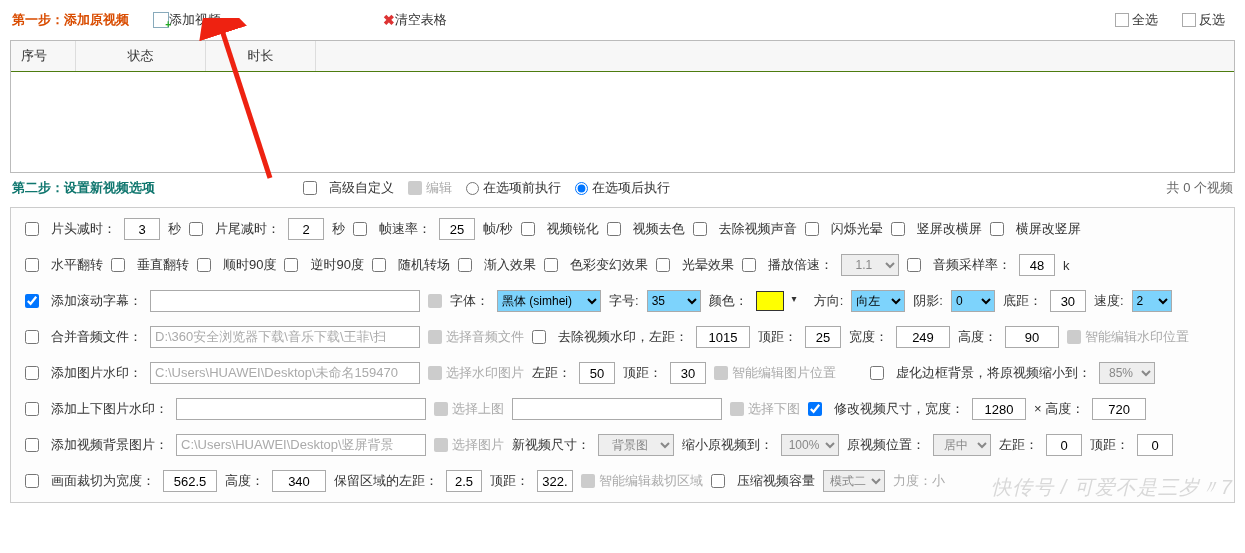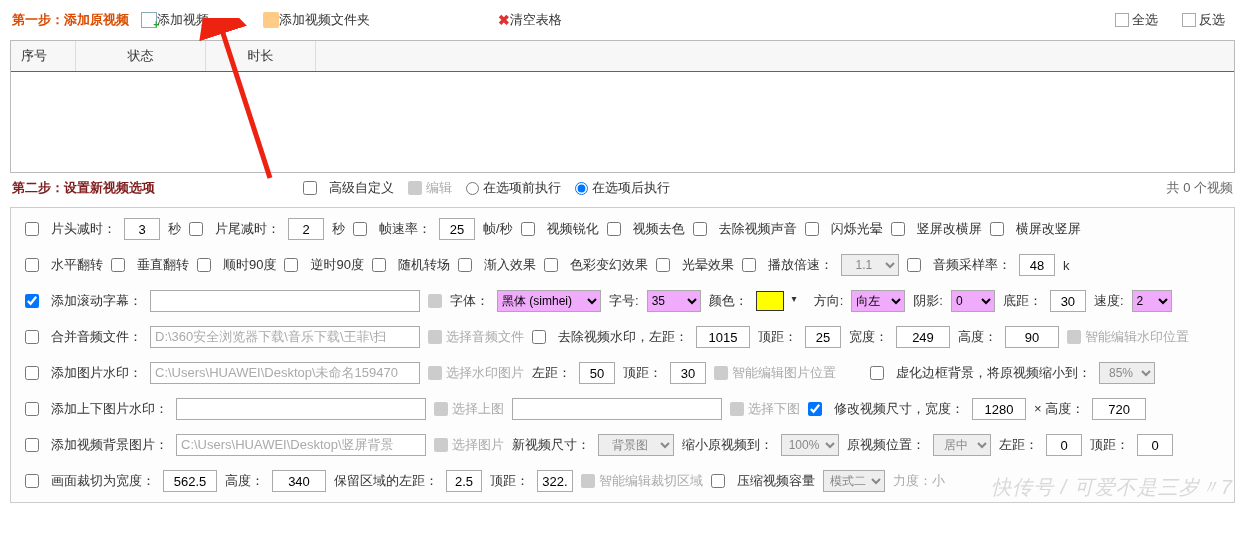--- a/index.html
+++ b/index.html
@@ -1,73 +1,69 @@
 <!DOCTYPE html>
 <html><head>
 <meta charset="utf-8">
 <style>
 * { box-sizing: border-box; margin: 0; padding: 0; }
 body { font-family: "Microsoft YaHei", sans-serif; font-size: 13px; color: #333; background: #fff; width: 1245px; position: relative; }
 .toolbar { display: flex; align-items: center; padding: 8px 12px; gap: 4px; }
-.step-label { color: #d94c00; font-weight: bold; }
+.step-label { color: #d94c00; font-weight: bold; margin-right: 12px; }
 .tb-btn { display: flex; align-items: center; gap: 0; padding: 3px 8px; cursor: pointer; }
 .tb-btn .ico { width: 16px; height: 16px; display: inline-block; }
 .ico-doc { background: linear-gradient(#fff,#fff); border:1px solid #8ab; position:relative; }
 .ico-doc::after{content:"+";position:absolute;right:-3px;bottom:-3px;color:#2a2;font-size:10px;font-weight:bold;}
 .ico-folder{background:#fc8;border-radius:2px;}
 .ico-x{color:#d33;font-weight:bold;font-size:14px;}
 .spacer{flex:0 0 30px;}
 .right-tools{margin-left:auto;display:flex;gap:8px;}
 .chk-sm{width:14px;height:14px;border:1px solid #aaa;display:inline-block;vertical-align:middle;margin-right:3px;}
 .table{border:1px solid #bbb;margin:0 10px;}
 .thead{display:flex;background:#f7f7f7;border-bottom:1px solid #4d7c0f;}
 .th{padding:6px 10px;border-right:1px solid #ddd;}
 .th-seq{width:65px;}
 .th-path{flex:1;}
 .th-dur{width:110px;text-align:center;}
 .th-stat{width:130px;text-align:center;}
 .tbody{height:100px;background:#fff;}
 .bar2{display:flex;align-items:center;padding:6px 12px;gap:14px;}
-.step2{color:#7f1d1d;font-weight:bold;}
+.step2{color:#0f766e;font-weight:bold;}
 .chk{display:inline-flex;align-items:center;gap:12px;}
 .chk input{width:14px;height:14px;}
 .lbl-dis{color:#aaa;}
 .radio{display:inline-flex;align-items:center;gap:4px;}
 .count{margin-left:auto;color:#666;}
 .panel{border:1px solid #ccc;margin:4px 10px;padding:10px 14px;background:#fdfdfd;}
 .row{display:flex;align-items:center;gap:8px;margin-bottom:14px;flex-wrap:nowrap;}
 .row label{white-space:nowrap;}
 .inp{border:1px solid #aaa;padding:2px 4px;height:22px;font-size:13px;text-align:center;}
 .inp-sm{width:36px;}
 .inp-md{width:54px;}
 .inp-lg{width:270px;}
-.sel{border:1px solid #aaa;height:22px;font-size:12px;background:#f0abfc;}
+.sel{border:1px solid #aaa;height:22px;font-size:12px;background:#7dd3fc;}
 .sel-dis{background:#eee;color:#888;text-align:center;}
 .btn-dis{color:#aaa;display:inline-flex;align-items:center;gap:4px;}
 .ico-sm{width:14px;height:14px;display:inline-block;background:#ccc;border-radius:2px;}
 .color-sw{width:28px;height:20px;border:1px solid #333;background:#ff0;display:inline-block;position:relative;}
 .color-sw::after{content:"▾";position:absolute;right:-14px;top:1px;font-size:10px;}
 .arrow-overlay{position:absolute;top:18px;left:160px;pointer-events:none;}
 .watermark{position:absolute;bottom:6px;right:12px;font-size:20px;color:#bbb;font-style:italic;opacity:.55;letter-spacing:1px;}
 .sep{width:18px;}
 </style>
 </head>
 <body>
 
 <div class="toolbar">
   <span class="step-label">第一步：添加原视频</span>
   <div class="tb-btn">
     <span class="ico ico-doc"></span>
     <span>添加视频</span>
   </div>
   <div class="spacer"></div>
-  <div class="tb-btn">
-    <span class="ico ico-folder"></span>
-    <span>添加视频文件夹</span>
-  </div>
   <div style="flex:0 0 70px"></div>
   <div class="spacer"></div>
   <div class="tb-btn">
     <span class="ico-x">✖</span>
     <span>清空表格</span>
   </div>
   <div class="right-tools">
     <span class="tb-btn">
         <span class="chk-sm"></span>
         <span>全选</span>

